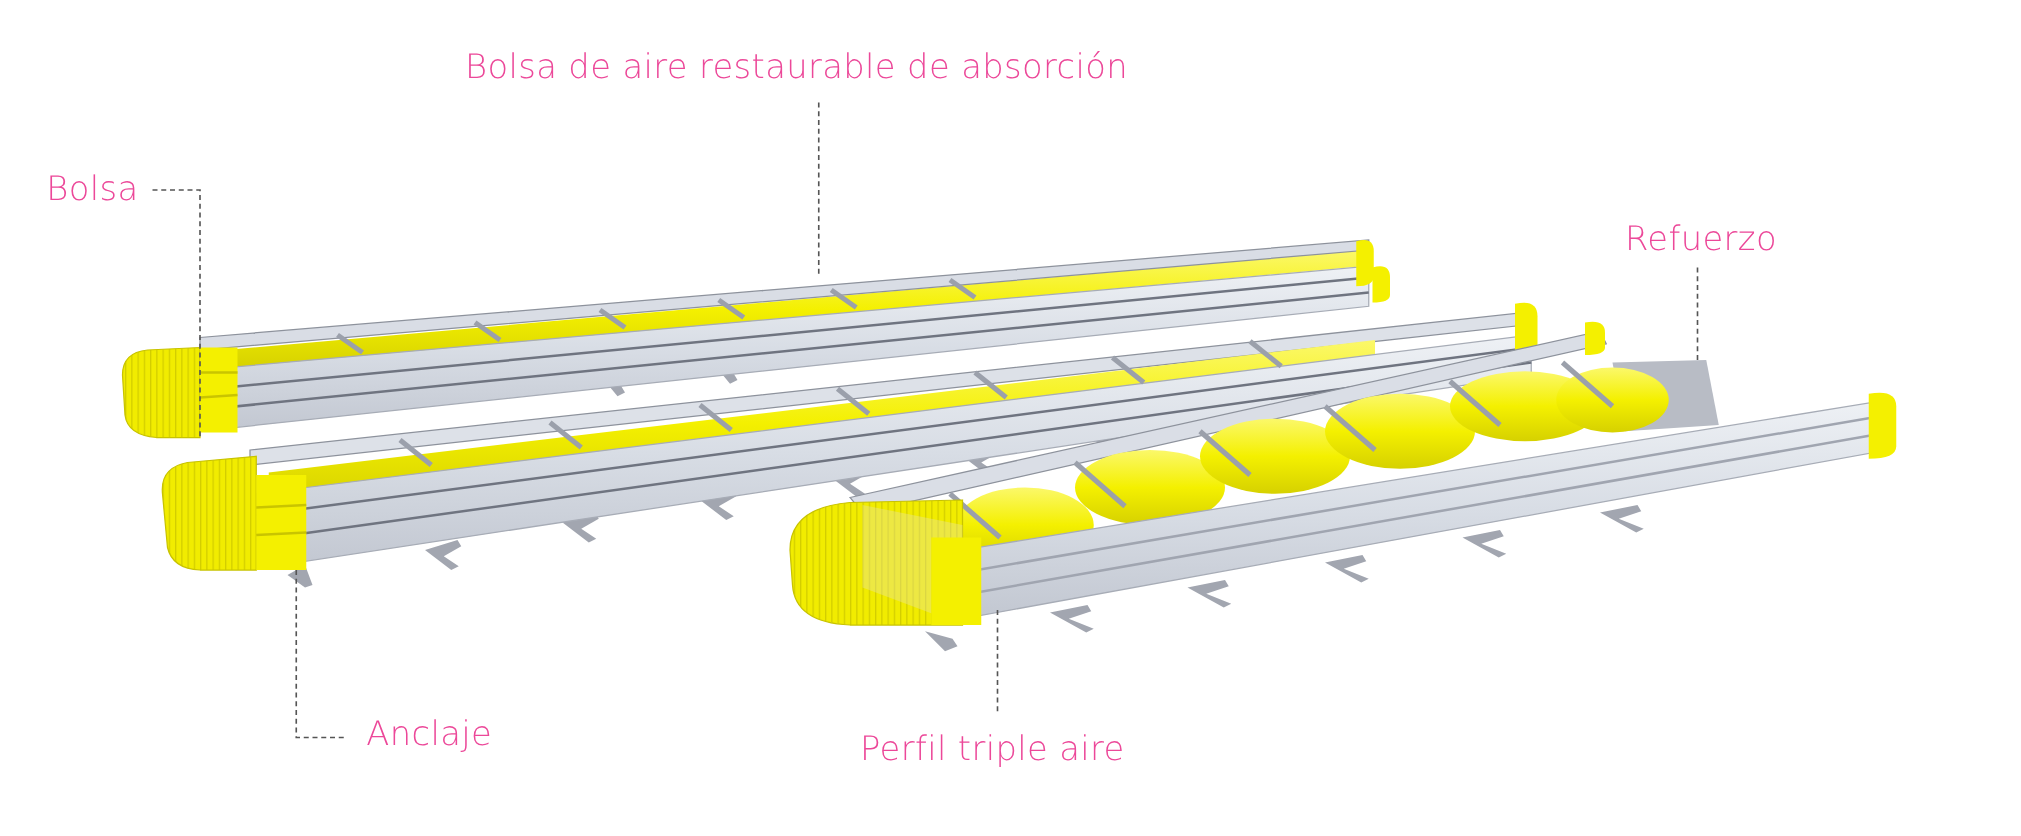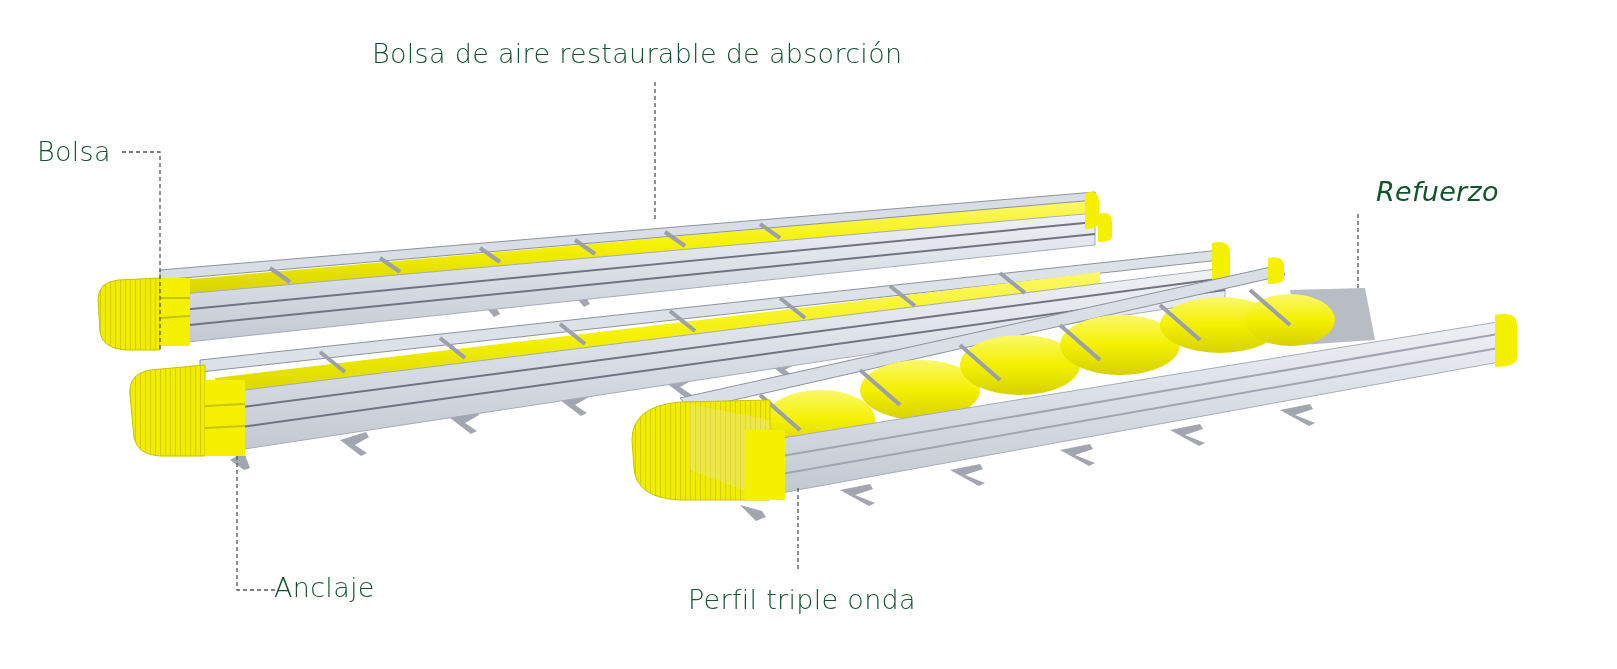--- a/index.html
+++ b/index.html
@@ -1,19 +1,19 @@
 <!DOCTYPE html>
 <html><head>
 <meta charset="utf-8">
 <style>
   html, body { margin: 0; padding: 0; background: #ffffff; }
   body { width: 1617px; height: 669px; position: relative; overflow: hidden;
          font-family: "DejaVu Sans", "Liberation Sans", sans-serif; }
   #stage { position: absolute; left: 0; top: 0; width: 1617px; height: 669px; }
-  .label { position: absolute; color: #14532d; font-size: 27px; font-weight: 300;
+  .label { position: absolute; color: #ec4899; font-size: 27px; font-weight: 300;
            letter-spacing: 0.3px; white-space: nowrap; line-height: 1; }
 </style>
 </head>
 <body>
 
 <div id="stage">
 <svg width="1617" height="669" viewBox="0 0 1617 669">
   <defs>
     <linearGradient id="railG" x1="0" y1="0" x2="0" y2="1">
       <stop offset="0" stop-color="#eef1f5"></stop>
@@ -150,16 +150,16 @@
     <polyline points="655,82 655,222"></polyline>
     <polyline points="122,152 160,152 160,352"></polyline>
     <polyline points="1358,214 1358,290"></polyline>
     <polyline points="237,456 237,590 275,590"></polyline>
     <polyline points="798,488 798,570"></polyline>
   </g>
 </svg>
 
 <div class="label" style="left:372px; top:40px;">Bolsa de aire restaurable de absorción</div>
 <div class="label" style="left:37px; top:138px;">Bolsa</div>
-<div class="label" style="left:1376px; top:178px;font-style:italic;">Refuerzo</div>
-<div class="label" style="left:274px; top:574px;">Anclaje</div>
-<div class="label" style="left:688px; top:586px;">Perfil triple onda</div>
+<div class="label" style="left:1300px; top:178px;">Refuerzo</div>
+<div class="label" style="left:293px; top:574px;">Anclaje</div>
+<div class="label" style="left:688px; top:586px;">Perfil triple aire</div>
 </div>
 
 </body></html>

